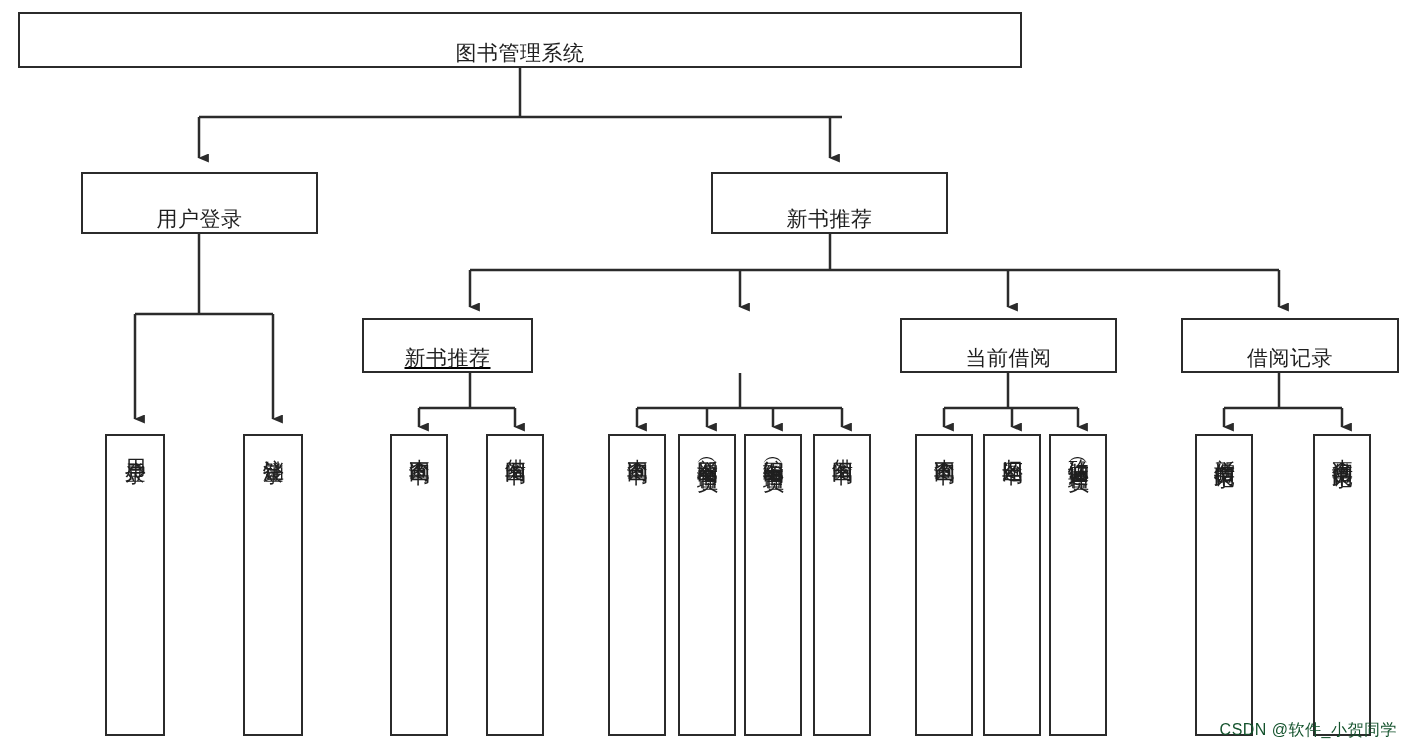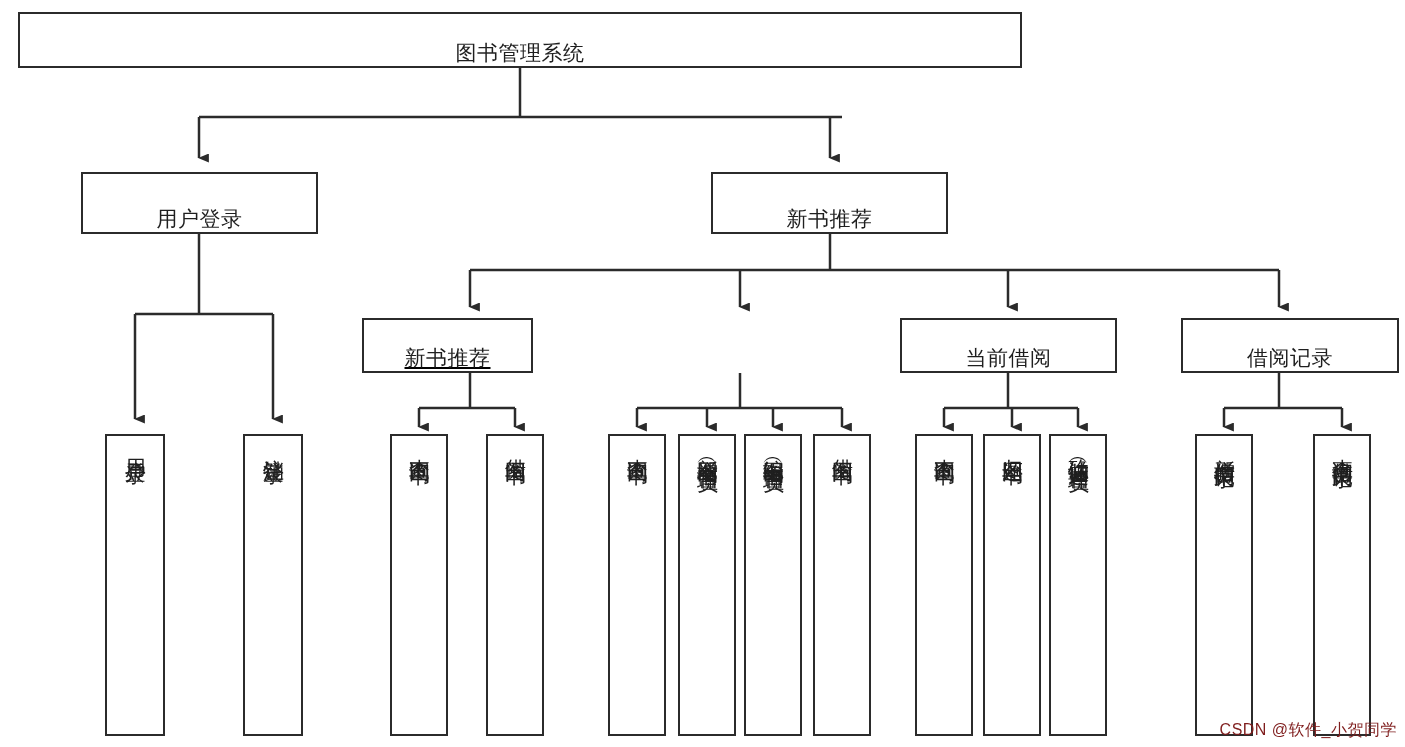--- a/index.html
+++ b/index.html
@@ -59,21 +59,21 @@
     text-orientation: upright;
     font-size: 21px;
     line-height: 1.28;
     letter-spacing: 2px;
     white-space: nowrap;
   }
   #watermark {
     position: absolute;
     right: 8px;
     bottom: 6px;
-    color: #7f1d1d;
+    color: #14532d;
     font-size: 16px;
     letter-spacing: 0.5px;
     white-space: nowrap;
     user-select: none;
   }
 </style>
 </head>
 <body>
 
 <div id="canvas">

